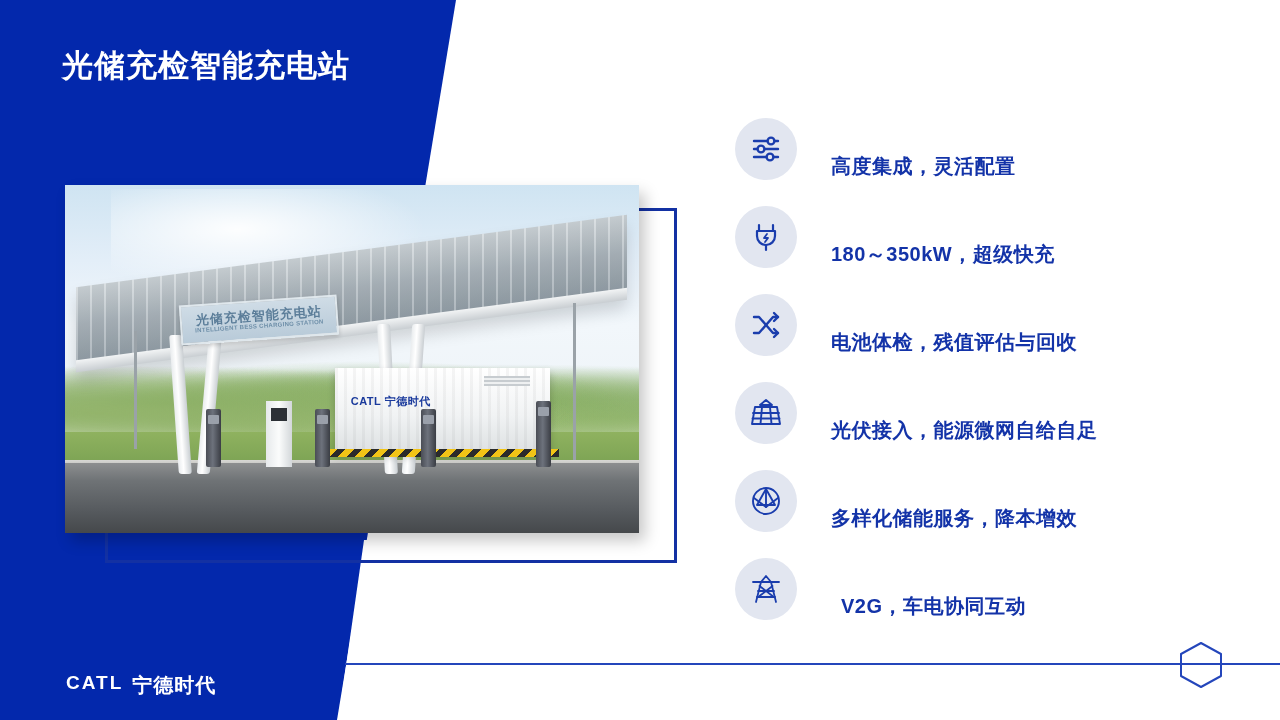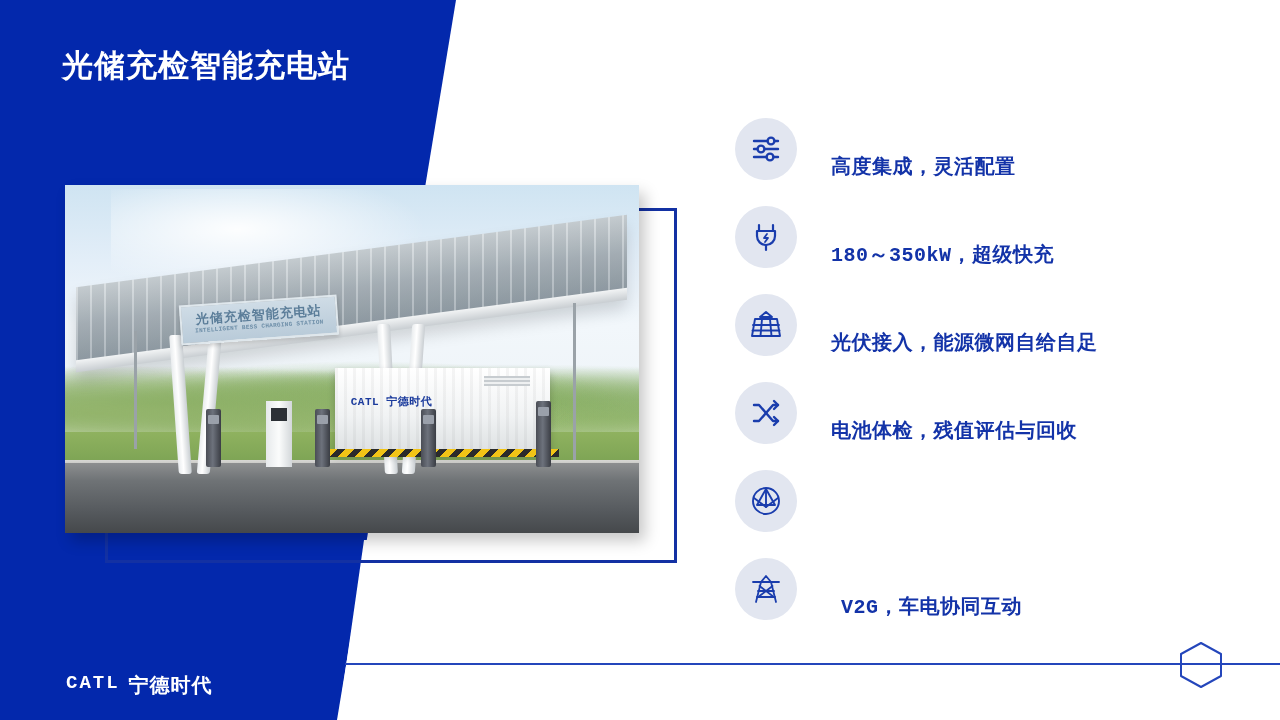--- a/index.html
+++ b/index.html
@@ -7,21 +7,20 @@
     width:1280px; height:720px;
     overflow:hidden;
     background:#ffffff;
     font-family:"Liberation Sans","DejaVu Sans",sans-serif;
   }
   #slide {
     position:relative;
     width:1280px; height:720px;
     background:#ffffff;
     overflow:hidden;
-    font-family:Liberation Mono, monospace;
   }
 
   
   .blue-panel {
     position:absolute;
     left:0; top:0;
     width:480px; height:720px;
     background:#0328ac;
     clip-path: polygon(0 0, 456px 0, 337px 720px, 0 720px);
   }
@@ -345,53 +344,54 @@
           <path d="M8 11 h18 v5 a9 9 0 0 1 -9 9 a9 9 0 0 1 -9 -9 z"></path>
           <path d="M17 25 v5"></path>
           <path d="M18 14 l-3 4 h4 l-3 4" stroke-width="1.8"></path>
         </svg>
       </div>
       <div class="f-label">180～350kW，超级快充</div>
     </div>
 
     <div class="feature">
       <div class="f-icon">
+        <svg width="34" height="34" viewBox="0 0 34 34" fill="none" stroke="#1a3dad" stroke-width="2.4" stroke-linecap="round" stroke-linejoin="round">
+          <path d="M5 9 h5 l14 16 h5"></path>
+          <path d="M5 25 h5 l14 -16 h5"></path>
+          <path d="M25 5 l4 4 l-4 4"></path>
+          <path d="M25 21 l4 4 l-4 4"></path>
+        </svg>
+      </div>
+      <div class="f-label">电池体检，残值评估与回收</div>
+    </div>
+
+    <div class="feature">
+      <div class="f-icon">
         <svg width="34" height="34" viewBox="0 0 34 34" fill="none" stroke="#1a3dad" stroke-width="1.9" stroke-linecap="round" stroke-linejoin="round">
           <path d="M17 4 l-6 5 h12 z"></path>
           <path d="M6 11 h22 l3 17 h-28 z"></path>
           <line x1="4" y1="17" x2="30" y2="17"></line>
           <line x1="3.5" y1="22.5" x2="30.5" y2="22.5"></line>
           <line x1="13" y1="11" x2="11.5" y2="28"></line>
           <line x1="21" y1="11" x2="22.5" y2="28"></line>
         </svg>
       </div>
       <div class="f-label">光伏接入，能源微网自给自足</div>
     </div>
 
     <div class="feature">
       <div class="f-icon">
-        <svg width="34" height="34" viewBox="0 0 34 34" fill="none" stroke="#1a3dad" stroke-width="2.4" stroke-linecap="round" stroke-linejoin="round">
-          <path d="M5 9 h5 l14 16 h5"></path>
-          <path d="M5 25 h5 l14 -16 h5"></path>
-          <path d="M25 5 l4 4 l-4 4"></path>
-          <path d="M25 21 l4 4 l-4 4"></path>
-        </svg>
-      </div>
-      <div class="f-label">电池体检，残值评估与回收</div>
-    </div>
-
-    <div class="feature">
-      <div class="f-icon">
         <svg width="34" height="34" viewBox="0 0 34 34" fill="none" stroke="#1a3dad" stroke-width="1.9" stroke-linecap="round" stroke-linejoin="round">
           <circle cx="17" cy="17" r="13"></circle>
           <path d="M17 5 l-9 16 h18 z"></path>
           <path d="M5 14 l12 9 l12 -9"></path>
           <path d="M17 5 v18"></path>
         </svg>
       </div>
+      <div class="f-label">多样化储能服务，降本增效</div>
     </div>
 
     <div class="feature">
       <div class="f-icon">
         <svg width="34" height="34" viewBox="0 0 34 34" fill="none" stroke="#1a3dad" stroke-width="1.8" stroke-linecap="round" stroke-linejoin="round">
           <path d="M4 10 h26"></path>
           <path d="M17 4 l-5 6 h10 z"></path>
           <path d="M12 10 l-5 20"></path>
           <path d="M22 10 l5 20"></path>
           <path d="M9 19 h16"></path>

